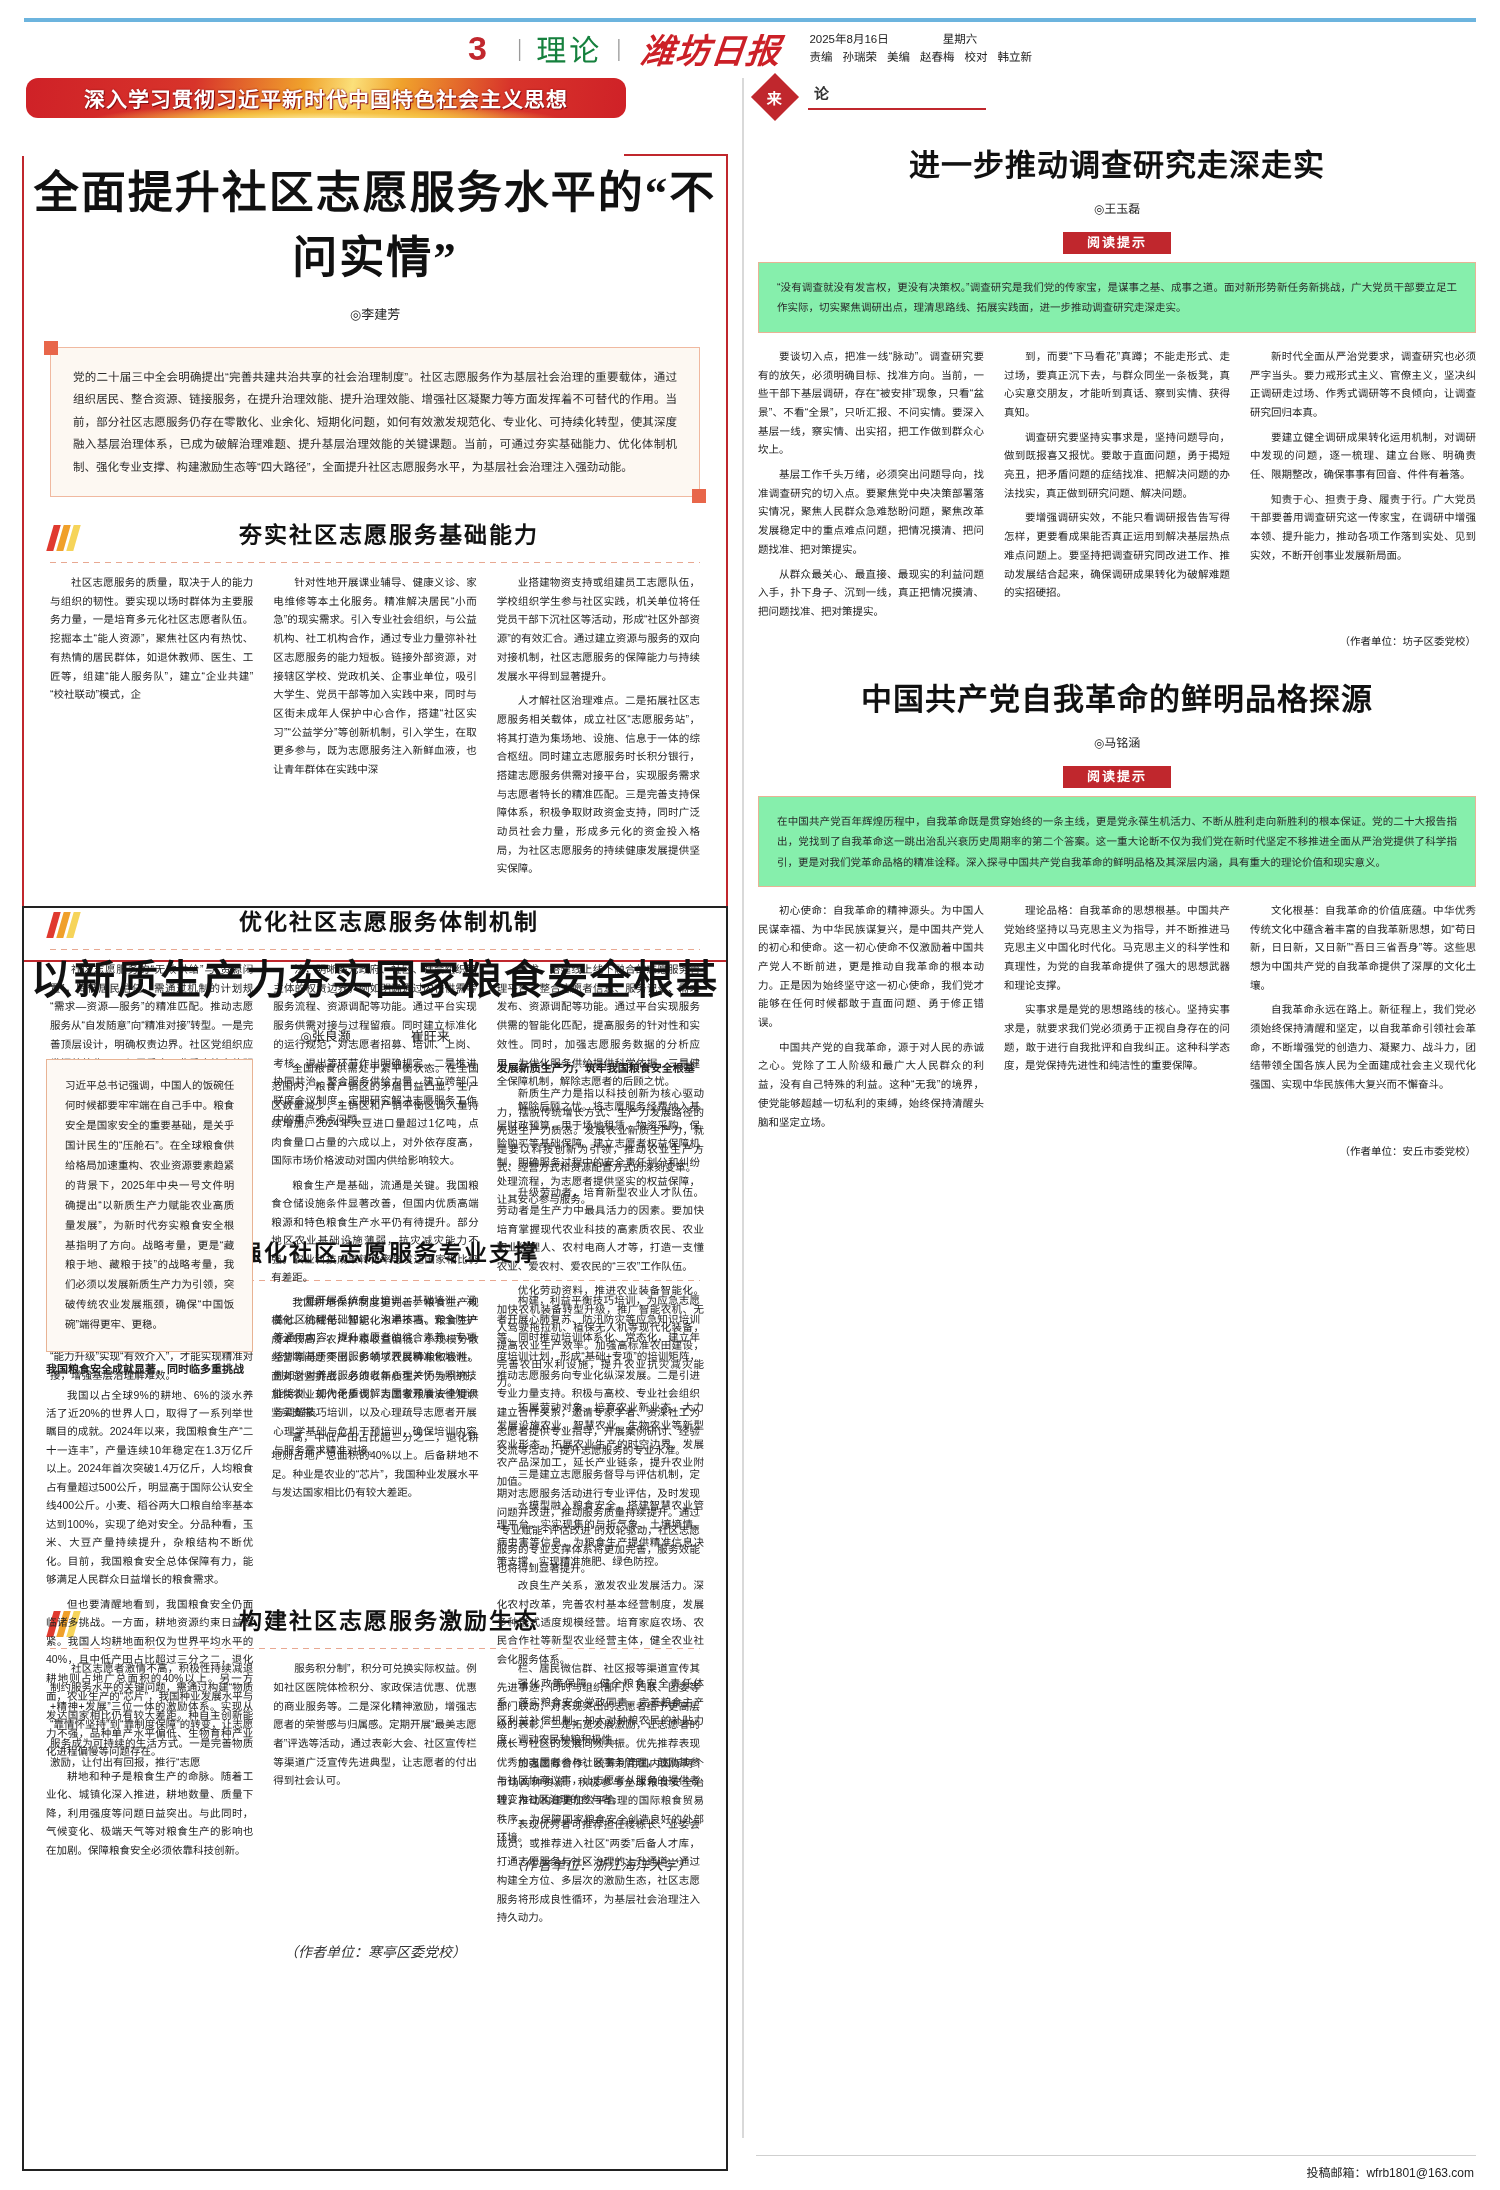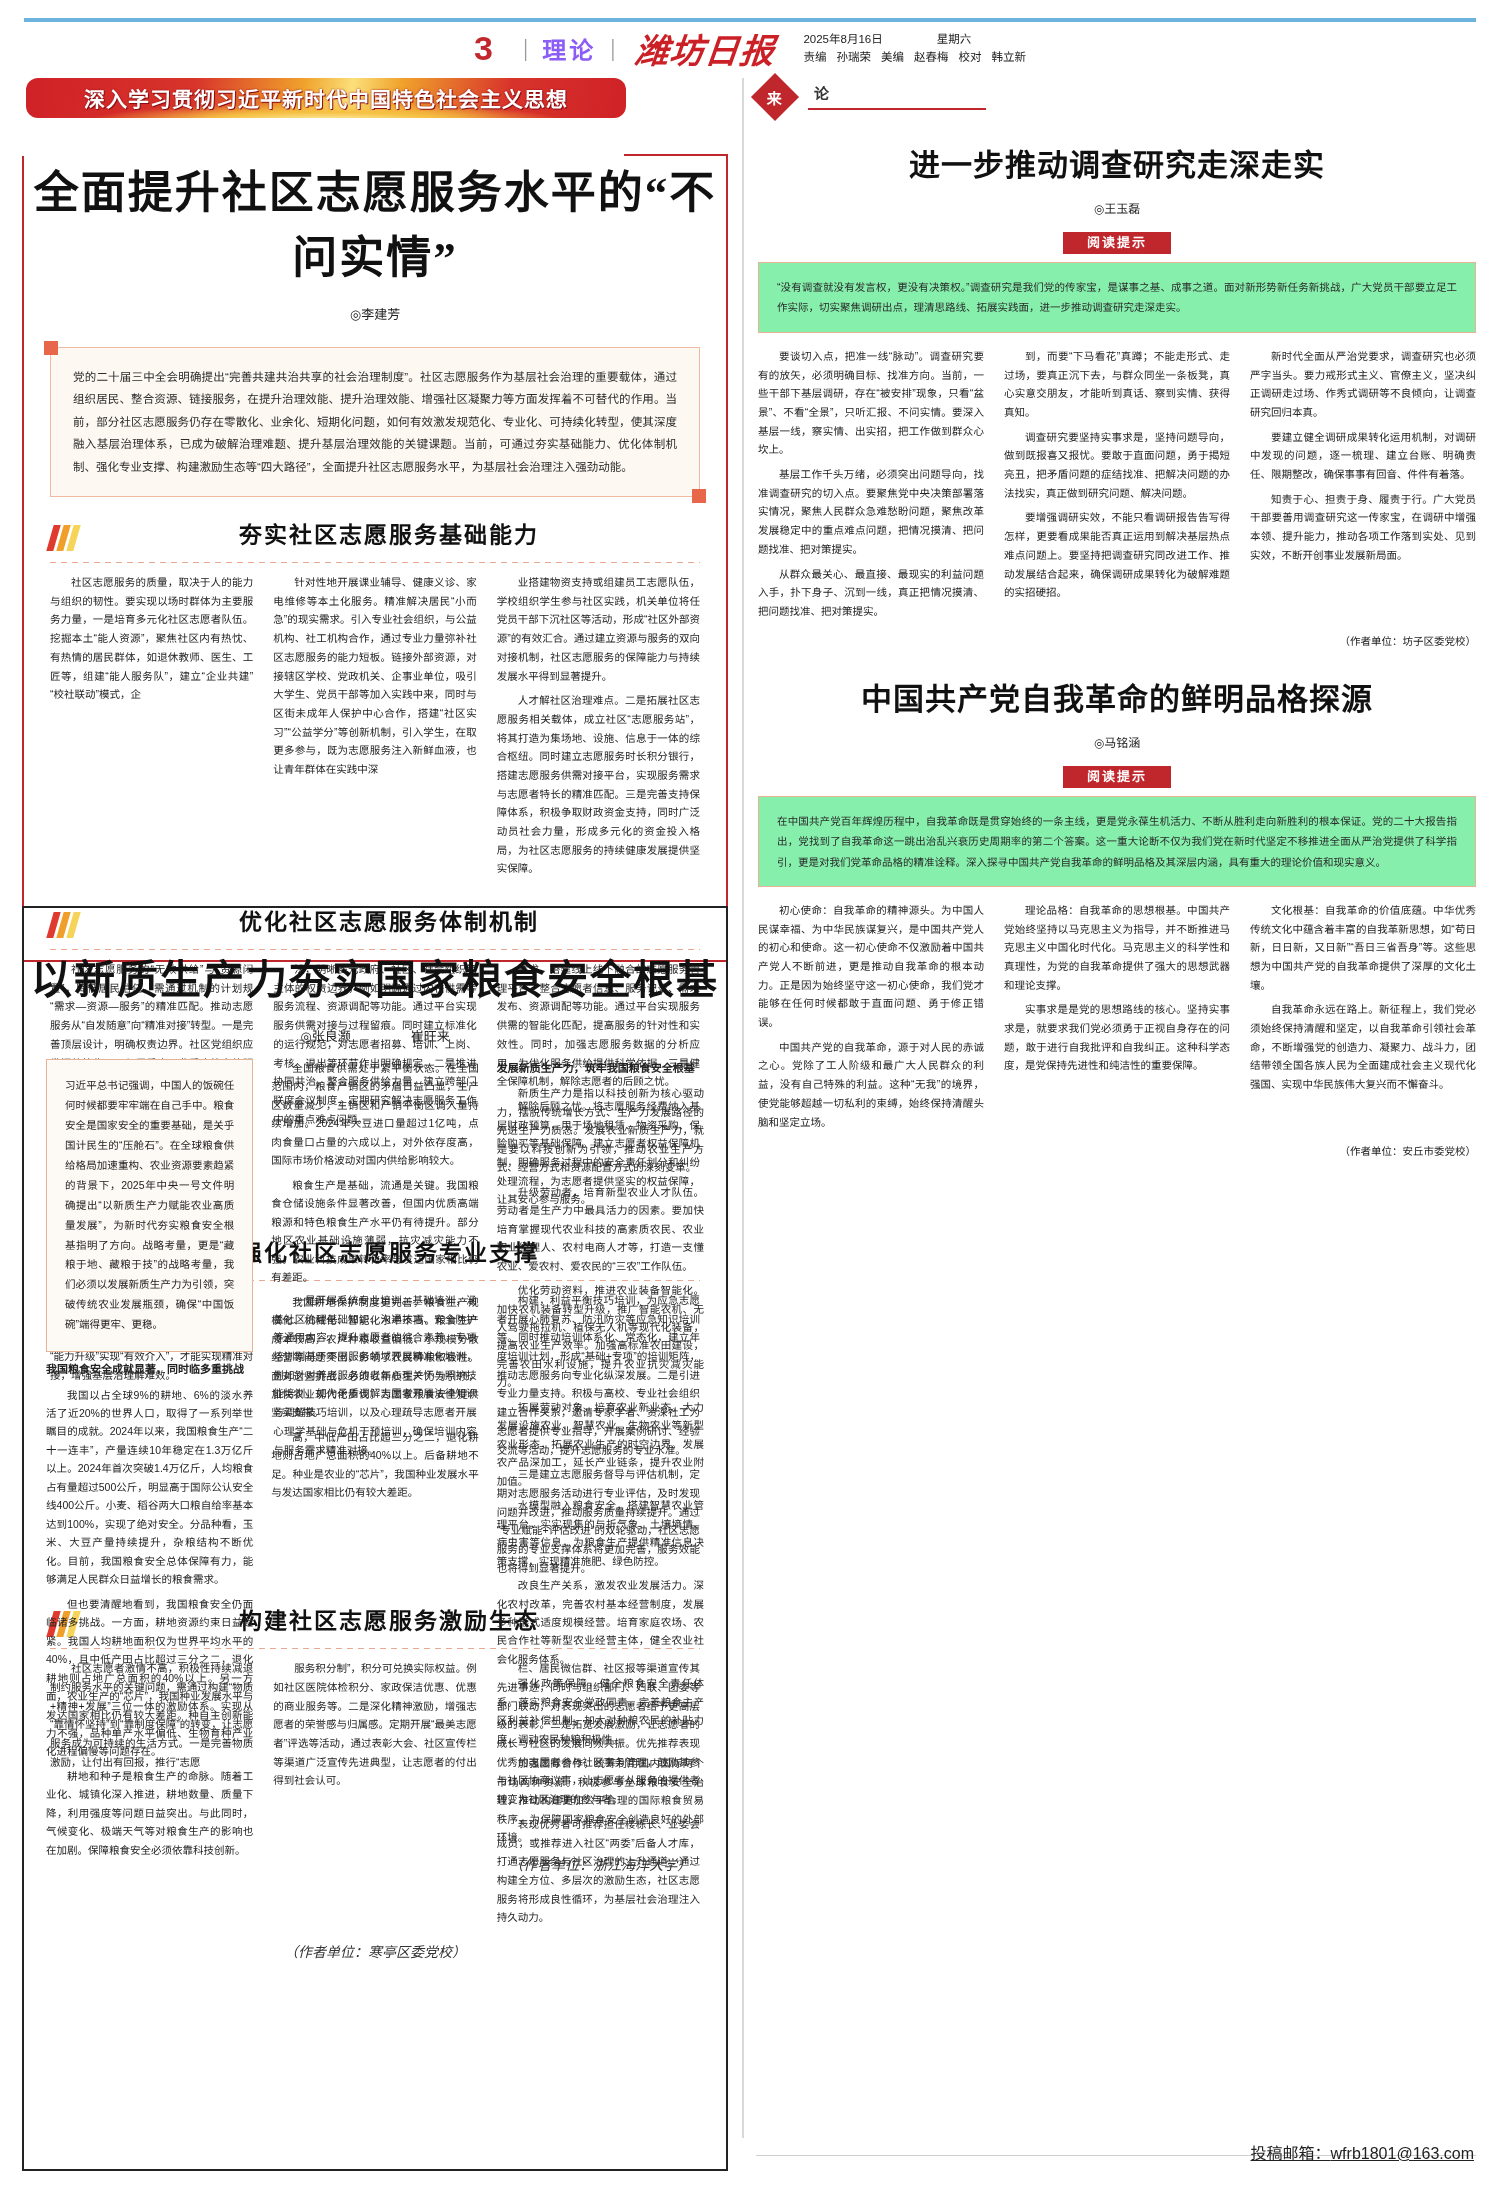--- a/index.html
+++ b/index.html
@@ -25,21 +25,21 @@
     position:absolute;left:0;top:24px;width:1500px;height:48px;
     display:flex;align-items:center;justify-content:center;gap:0px;
   }
   .page-no{
     font-family:"Liberation Sans","DejaVu Sans",sans-serif;
     font-size:34px;font-weight:bold;color:#c1272d;line-height:1;
     padding:0 16px 0 0;
   }
   .mast-sep{color:#9a9a9a;font-size:26px;padding:0 14px;font-weight:300;}
   .mast-section{
-    font-size:24px;font-weight:bold;letter-spacing:3px;color:#8b5cf6;
+    font-size:30px;font-weight:normal;letter-spacing:3px;color:#15803d;
     font-family:"Liberation Serif","DejaVu Serif",serif;
   }
   .mast-logo{
     font-size:34px;font-weight:bold;color:#cc2027;letter-spacing:1px;
     font-style:italic;
     font-family:"Liberation Serif","DejaVu Serif",serif;
     transform:skewX(-6deg);
     padding:0 6px;
   }
   .mast-meta{
@@ -208,24 +208,23 @@
   .r-sig{text-align:right;font-size:10.5px;margin:6px 2px 0 2px;
     font-family:"Liberation Sans","DejaVu Sans",sans-serif;}
 
   .r2-headline{
     font-size:31px;font-weight:bold;letter-spacing:1px;margin:26px 0 0 0;color:#111;
     text-align:center;
   }
 
   
   .footer-mail{
-    position:absolute;right:26px;bottom:26px;
-    font-size:16px;color:#222;
-    font-family:"Liberation Sans","DejaVu Sans",sans-serif;
-    text-decoration:underline;
+    position:absolute;right:26px;bottom:10px;
+    font-size:12px;color:#222;
+    font-family:"Liberation Sans","DejaVu Sans",sans-serif;
   }
   .hrule-bottom{
     position:absolute;left:756px;right:24px;bottom:34px;height:1px;background:#cfcfcf;
   }
 </style>
 </head>
 <body>
 
 <div class="page">
 

